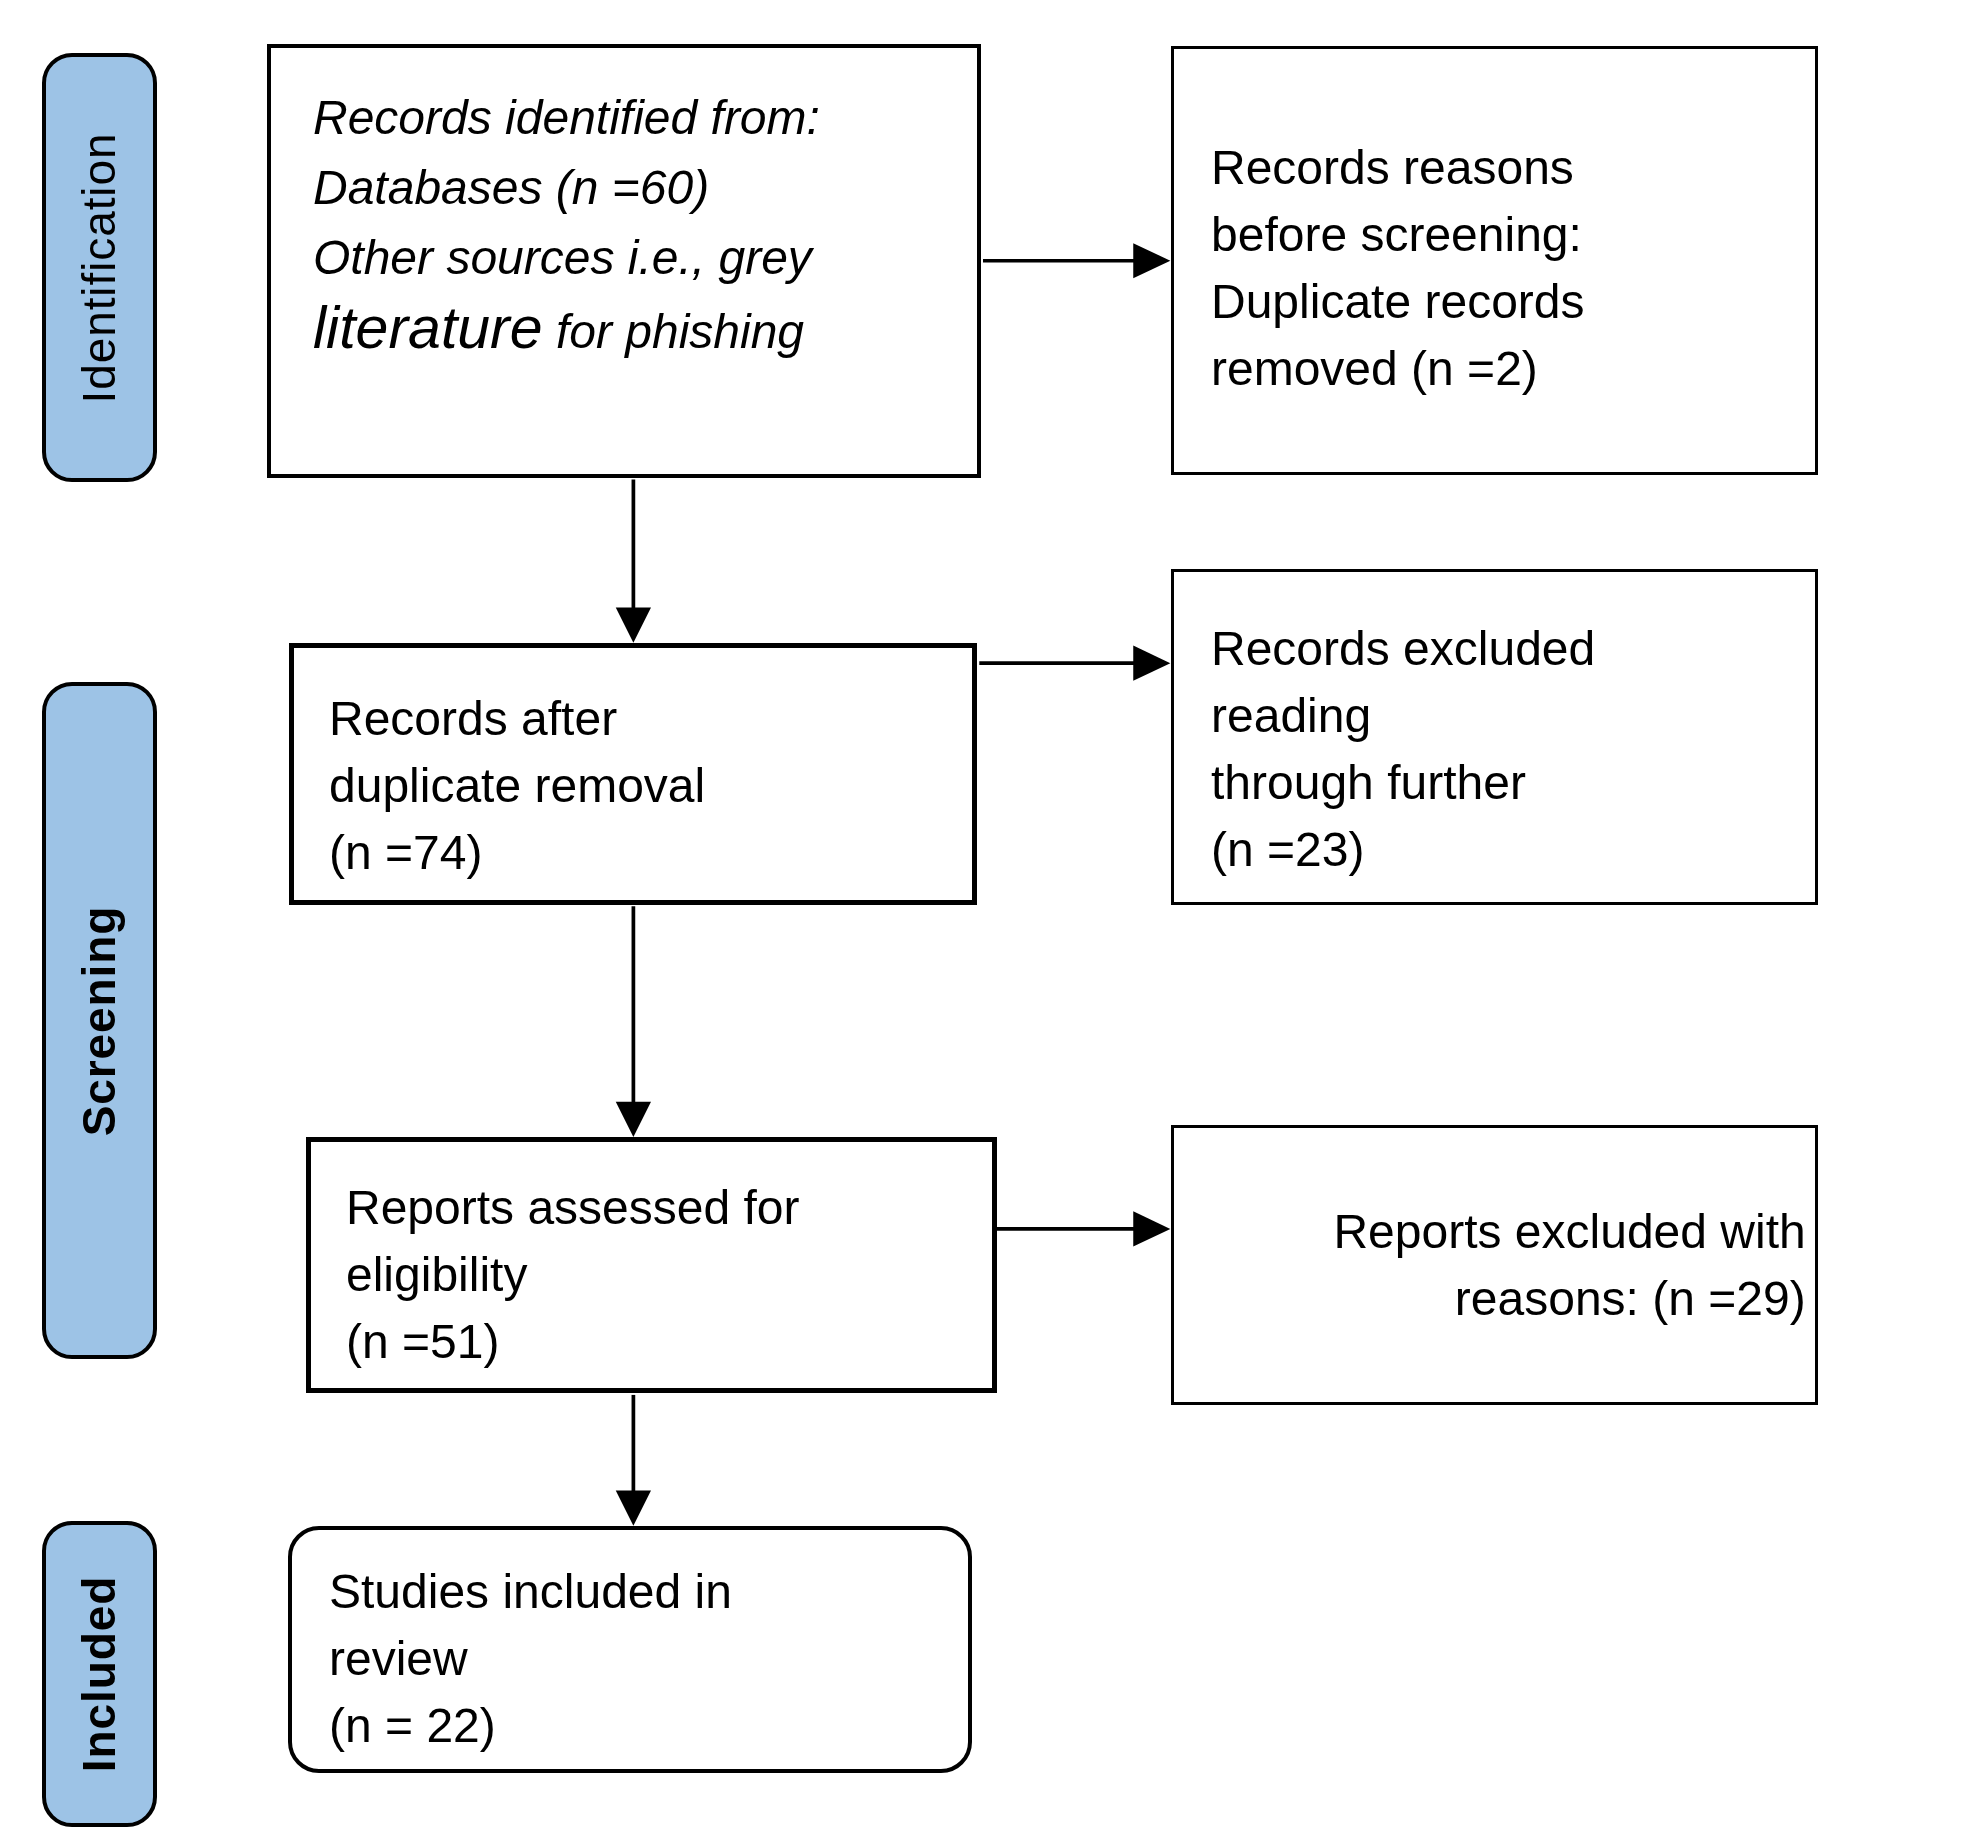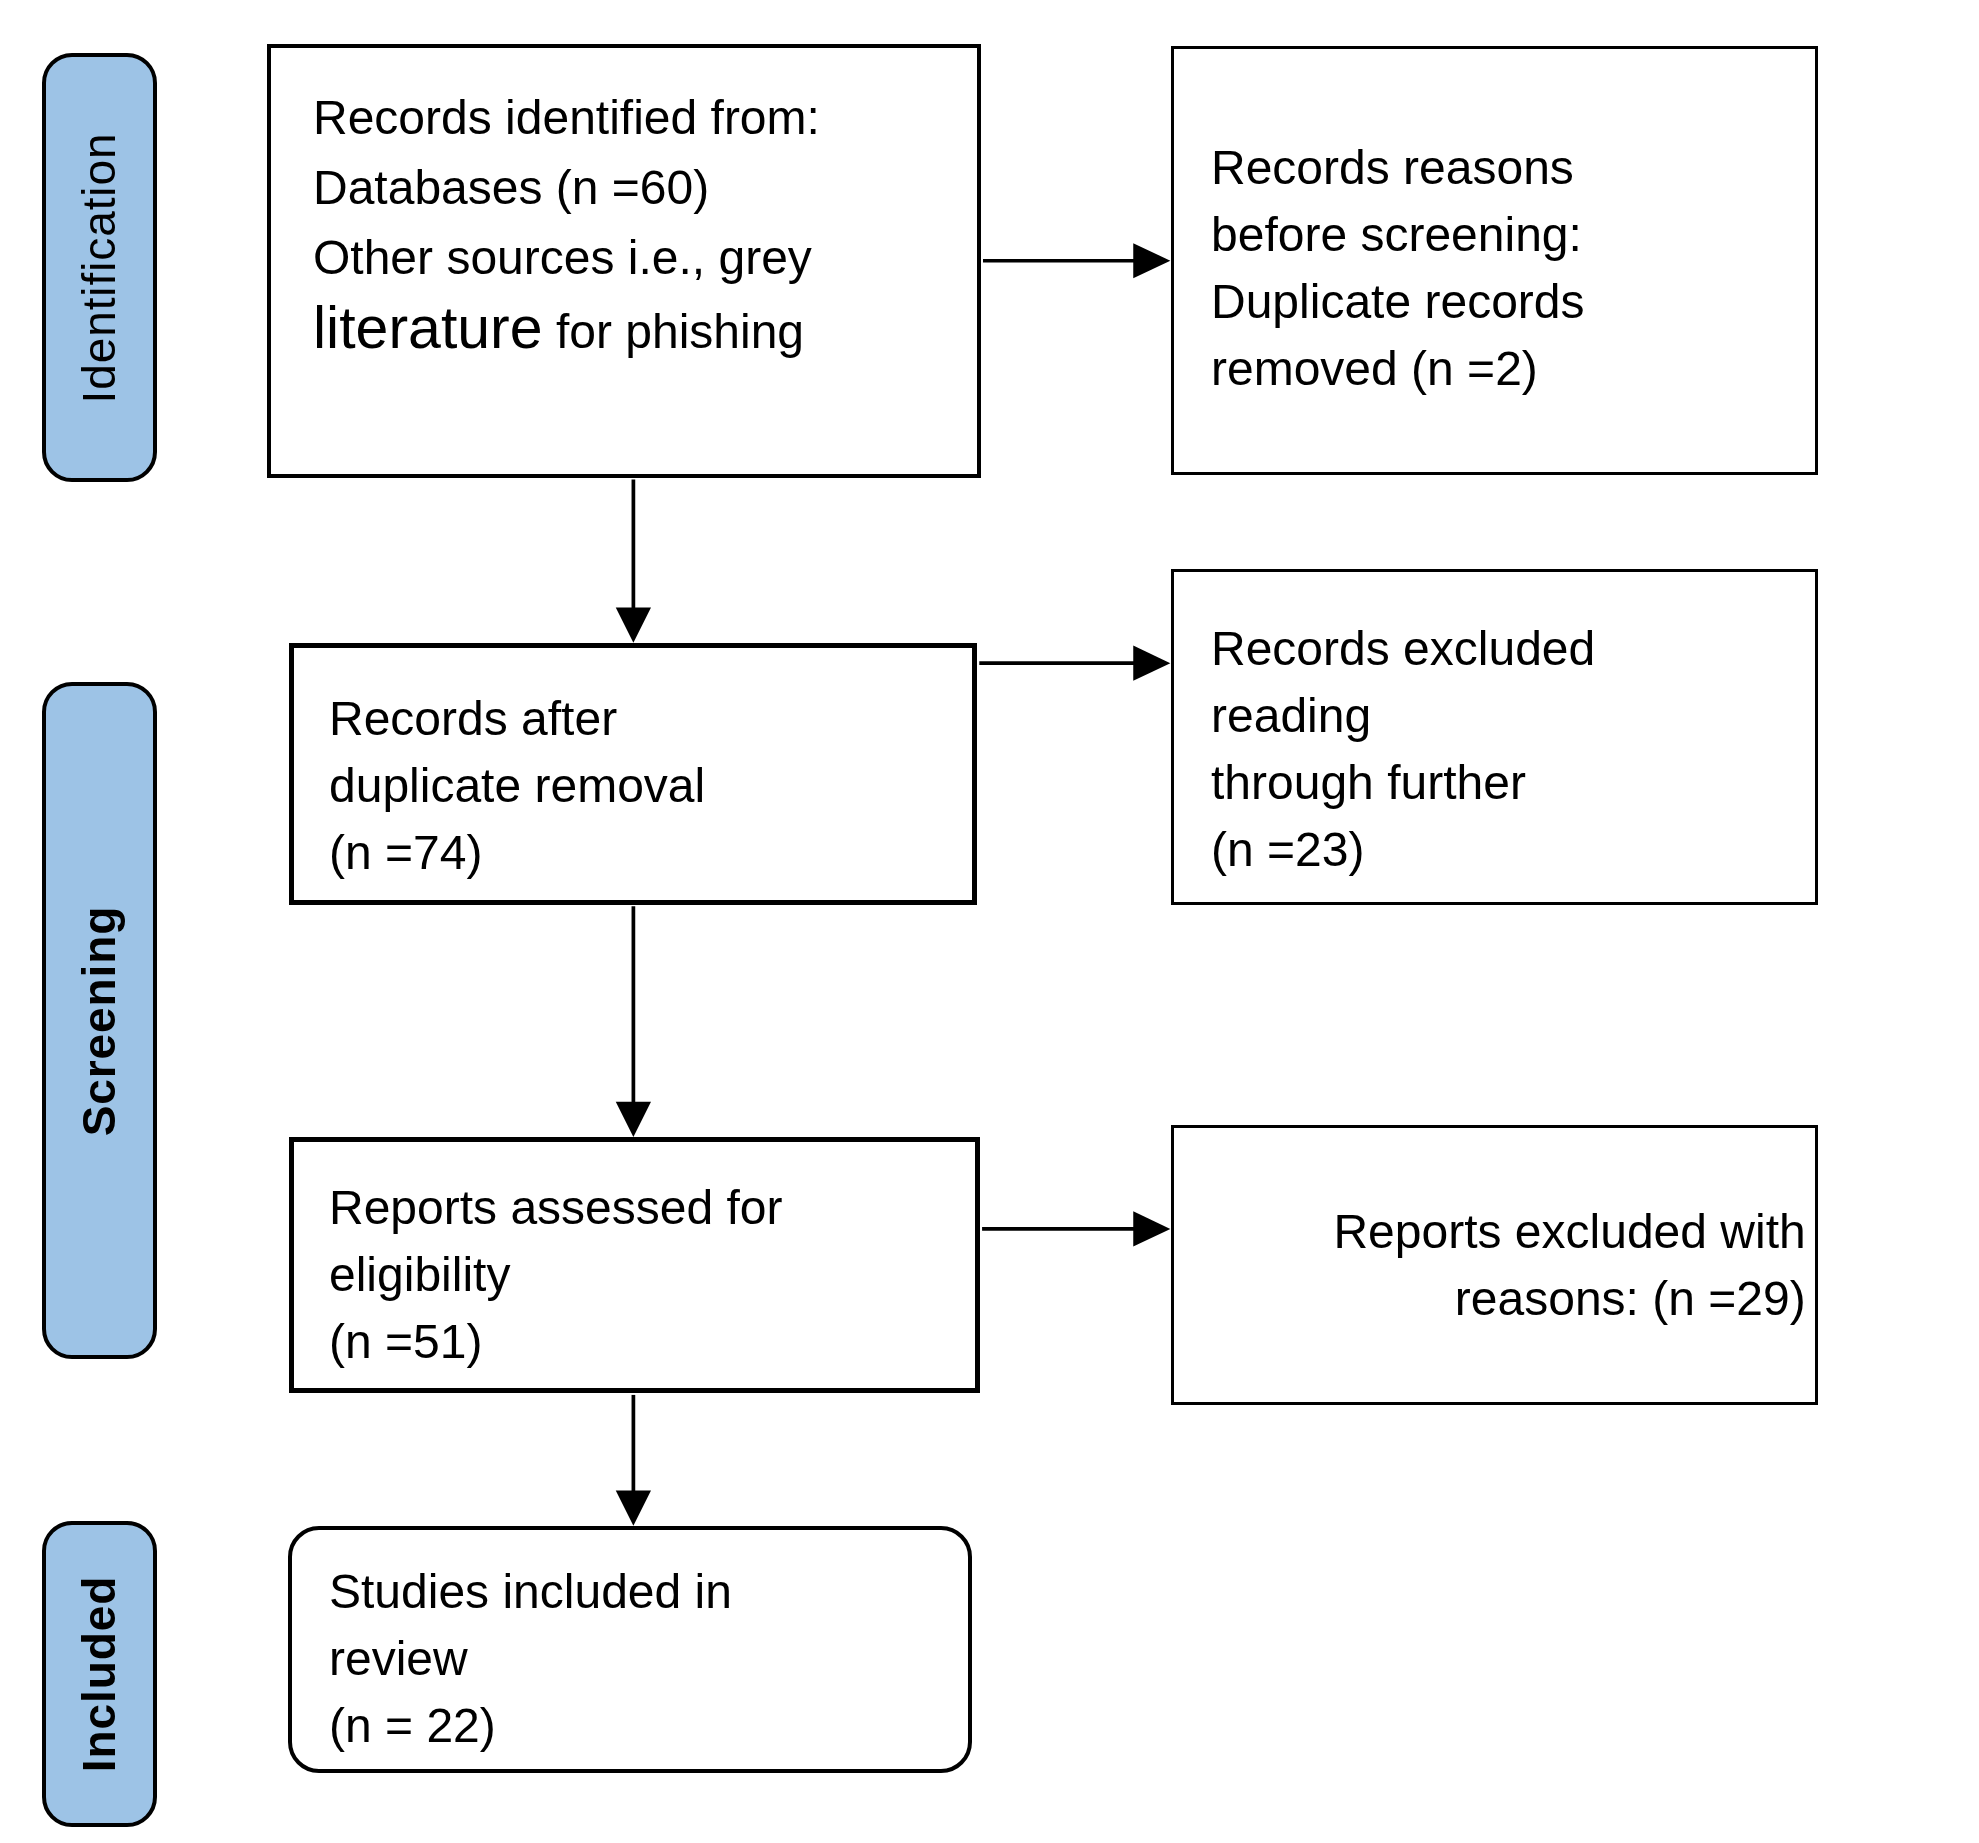--- a/index.html
+++ b/index.html
@@ -48,38 +48,39 @@
     font-size: 48px;
     line-height: 67px;
   }
   .fbox .line { white-space: nowrap; }
   .emph { font-size: 59px; text-align: center; }
 
   #box-records-identified {
     left: 267px; top: 44px; width: 714px; height: 434px;
     padding: 35px 14px 0 42px;
     line-height: 70px;
+    font-style: italic;
   }
   #box-records-removed {
     left: 1171px; top: 46px; width: 647px; height: 429px;
     border-width: 3.7px;
     padding: 85px 9.3px 0 37px;
   }
   #box-records-after-dedup {
     left: 289px; top: 643px; width: 688px; height: 262px;
     border-width: 5.6px;
     padding: 37px 9.3px 0 35px;
   }
   #box-records-excluded {
     left: 1171px; top: 569px; width: 647px; height: 336px;
     border-width: 3.7px;
     padding: 43px 9.3px 0 37px;
   }
   #box-reports-assessed {
-    left: 289px; top: 1137px; width: 691px; height: 256px;
+    left: 306px; top: 1137px; width: 691px; height: 256px;
     border-width: 5.6px;
     padding: 32px 9.3px 0 35px;
   }
   #box-reports-excluded {
     left: 1171px; top: 1125px; width: 647px; height: 280px;
     border-width: 3.7px;
     padding: 70px 9.3px 0 37px;
     text-align: right;
   }
   #box-studies-included {

